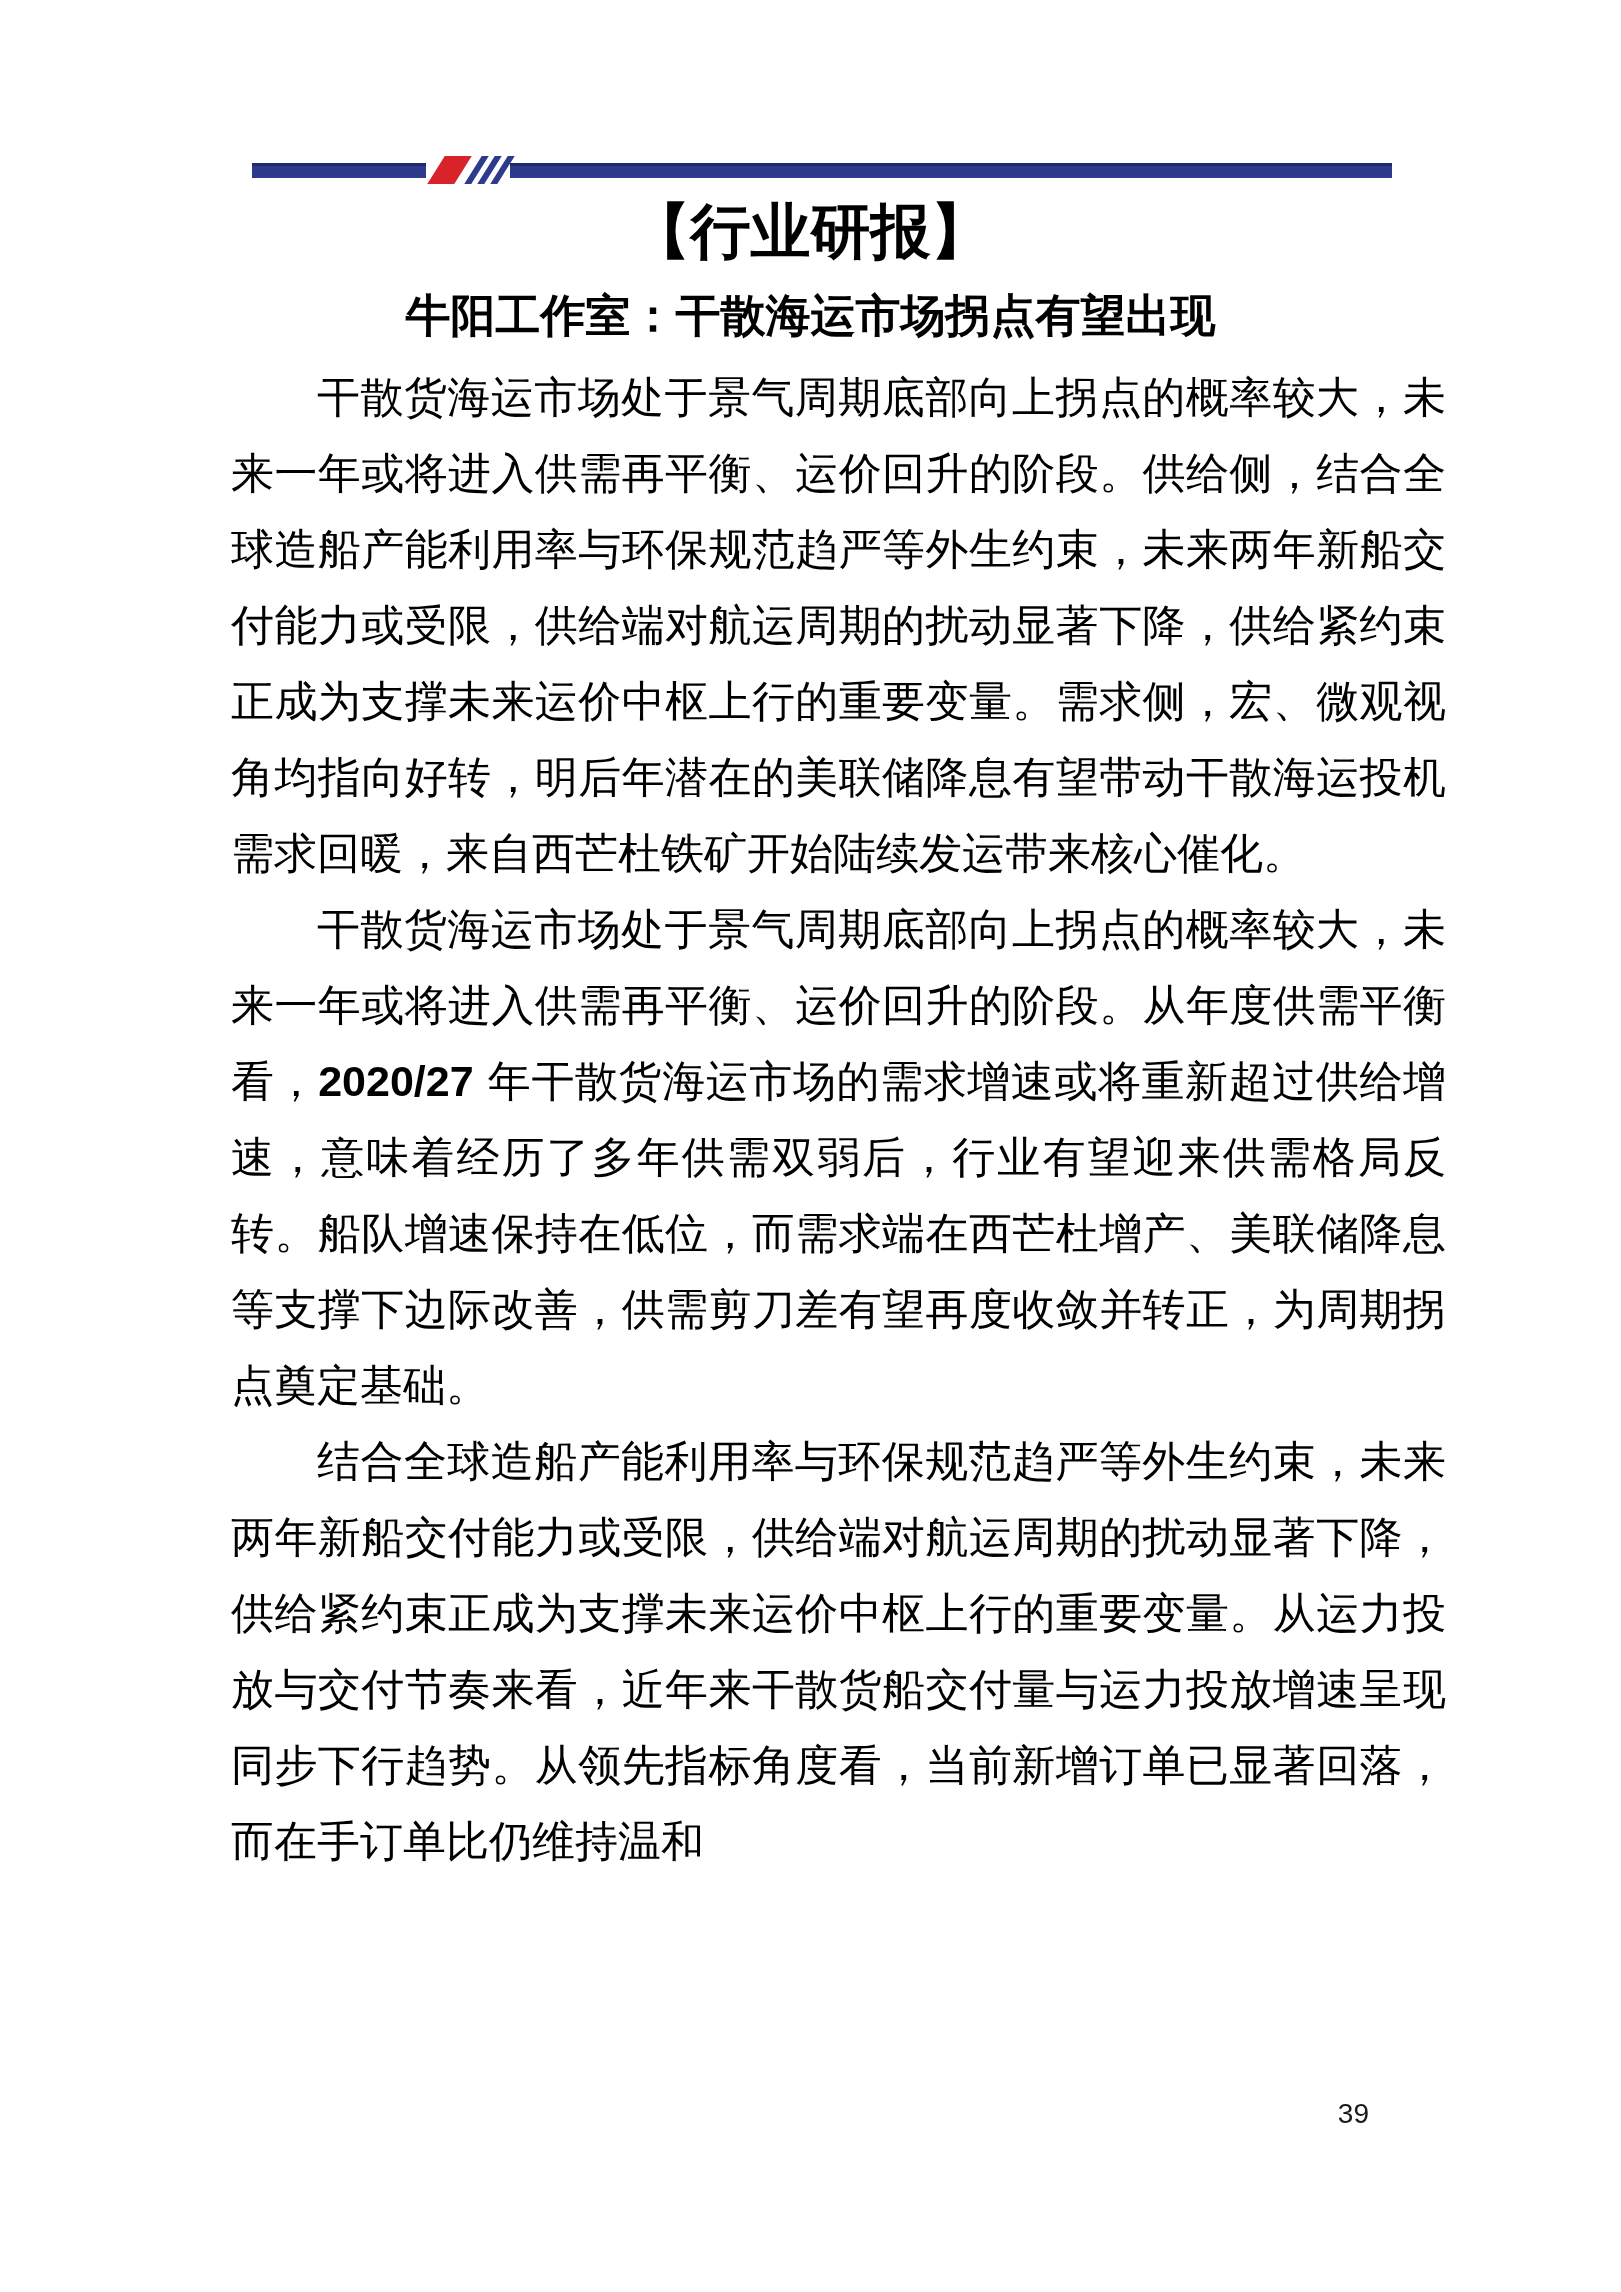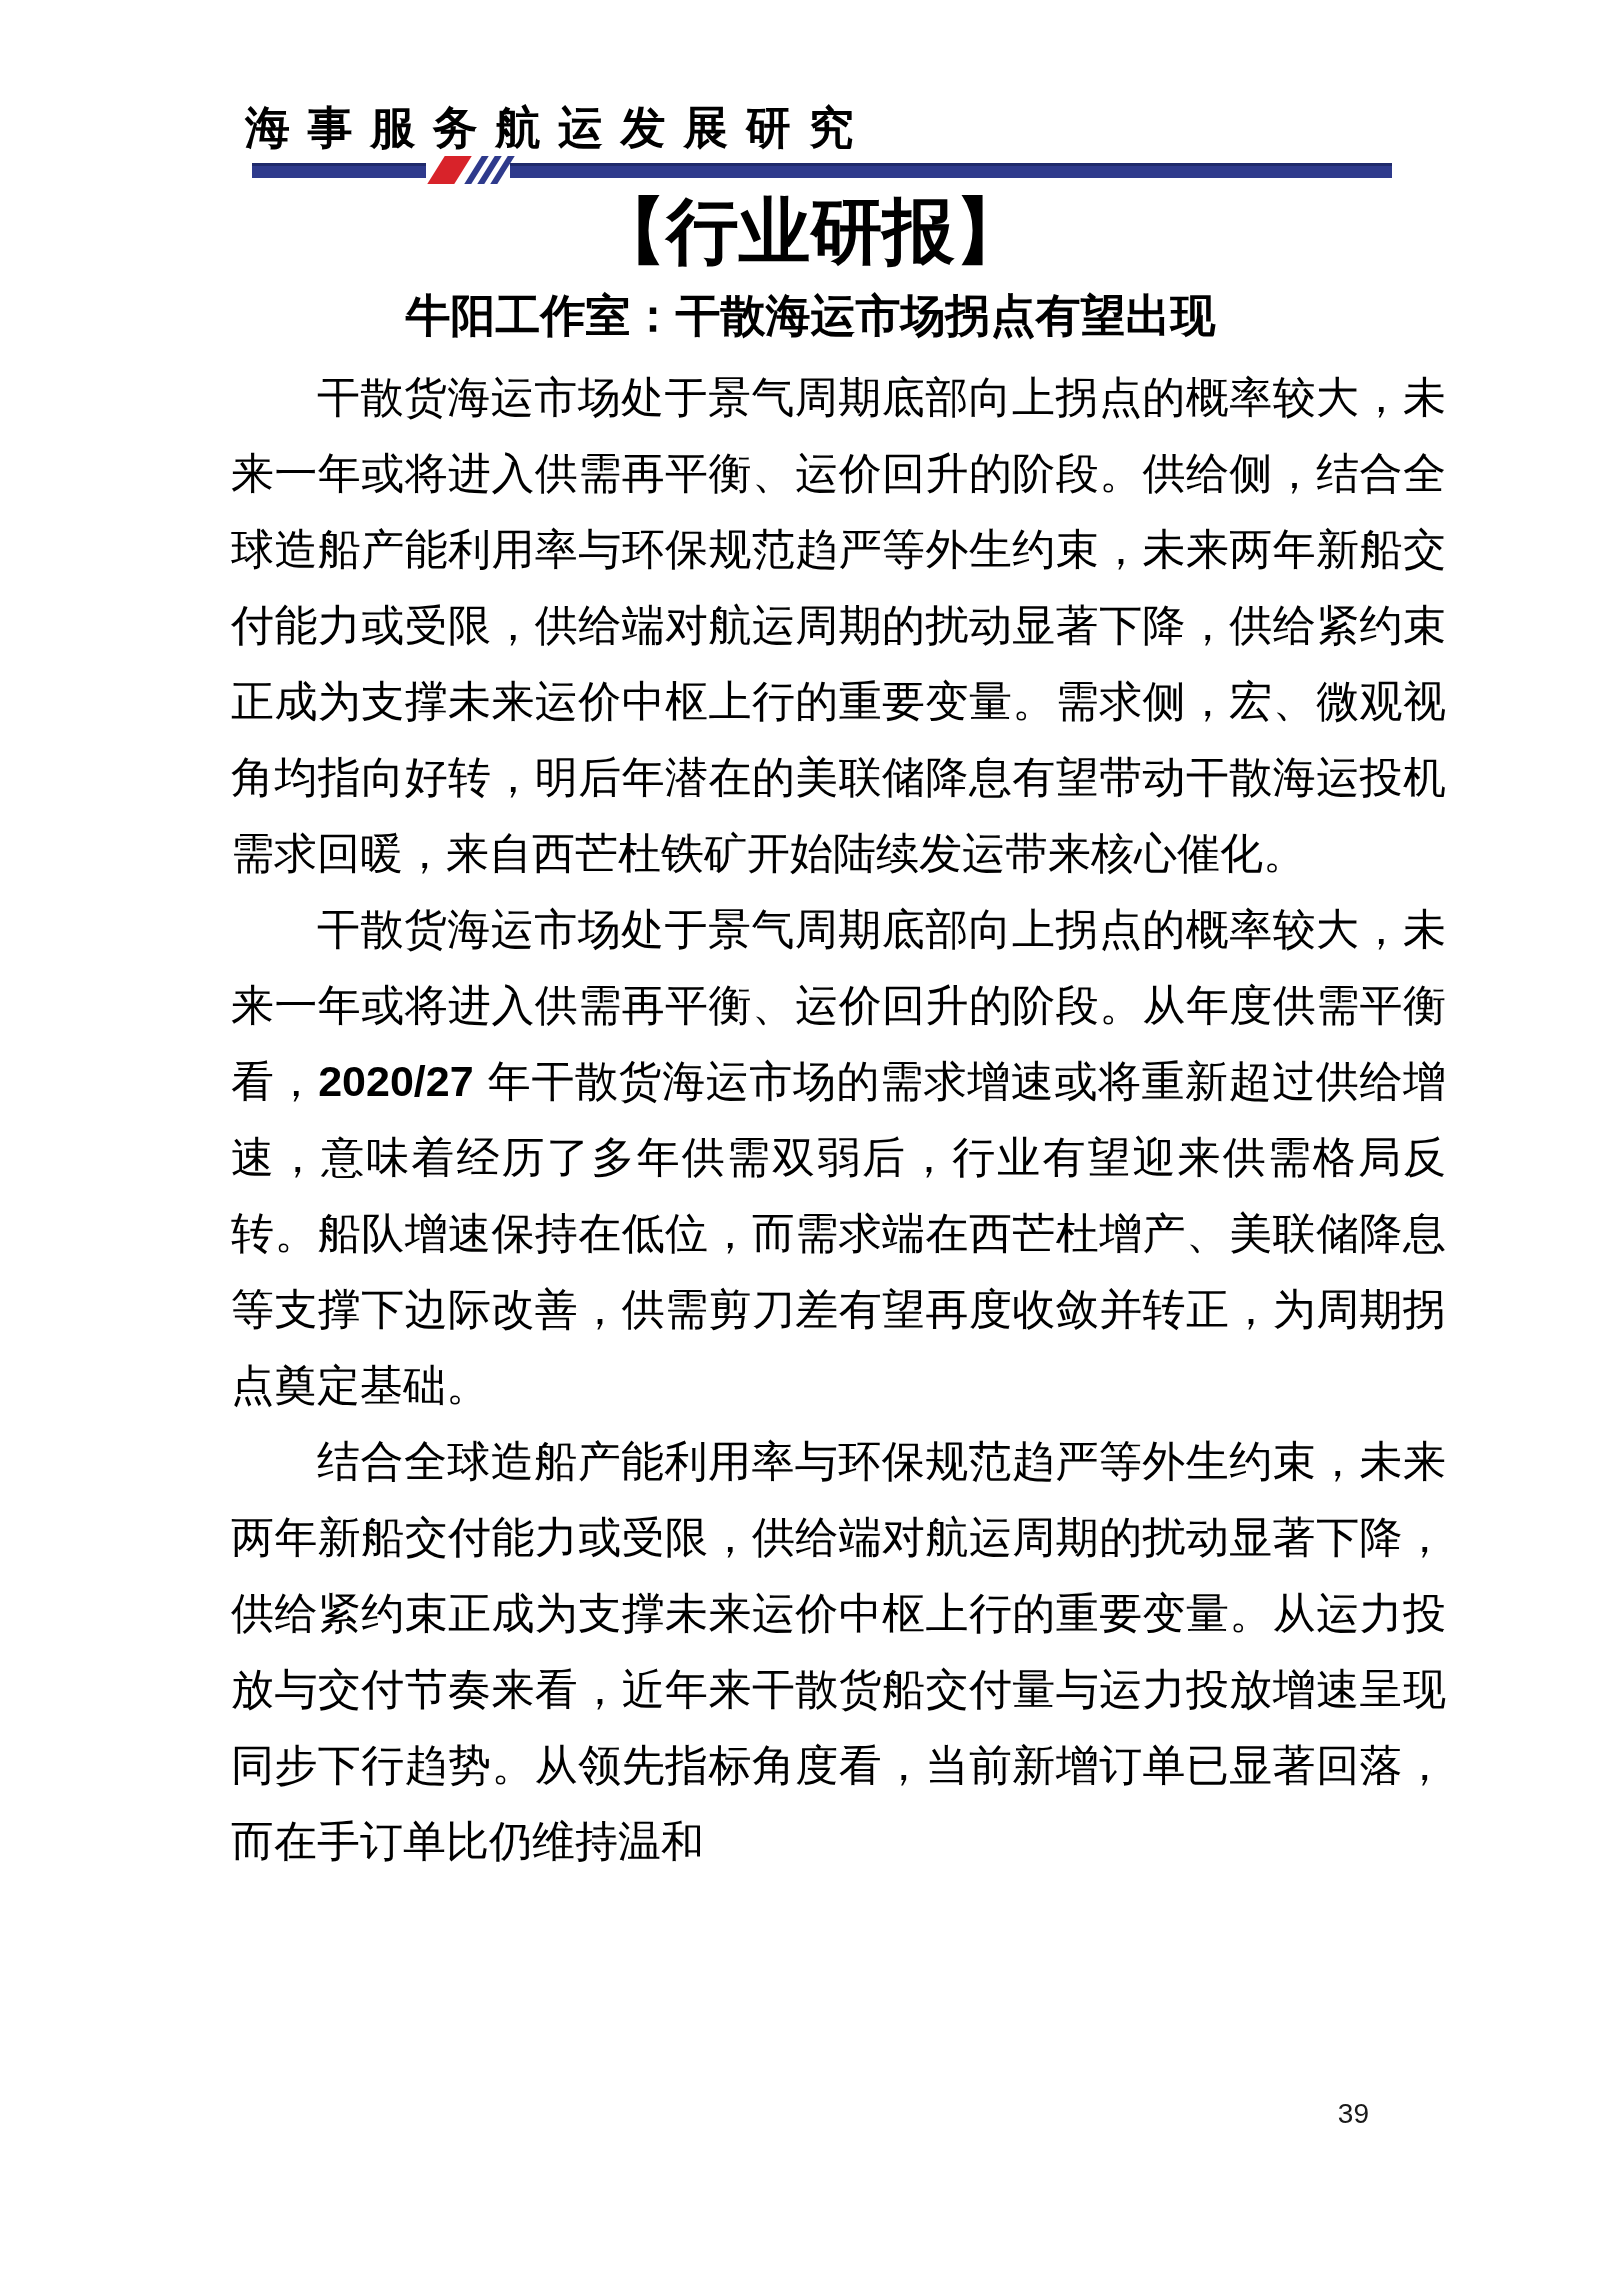--- a/index.html
+++ b/index.html
@@ -78,21 +78,21 @@
 
   
   .content{
     position:absolute;
     left:203px;
     width:1215px;
   }
   .section-title{
     top:196px;
     text-align:center;
-    font-size:72px;
+    font-size:60px;
     font-weight:bold;
     line-height:71px;
     font-family:"Liberation Sans",sans-serif;
   }
   .headline{
     top:289px;
     text-align:center;
     font-size:45px;
     font-weight:bold;
     line-height:53px;
@@ -128,21 +128,20 @@
     font-family:"Liberation Sans",sans-serif;
     color:#1a1a1a;
   }
 </style>
 </head>
 <body>
 
 <div class="page">
 
   <div class="header-row">
-    <span class="header-title">海事服务航运发展研究</span>
   </div>
 
   <div class="header-bar">
     <div class="header-bar-deco">
       <div class="deco-red"></div>
       <div class="deco-stripe s1"></div>
       <div class="deco-stripe s2"></div>
       <div class="deco-stripe s3"></div>
     </div>
   </div>

